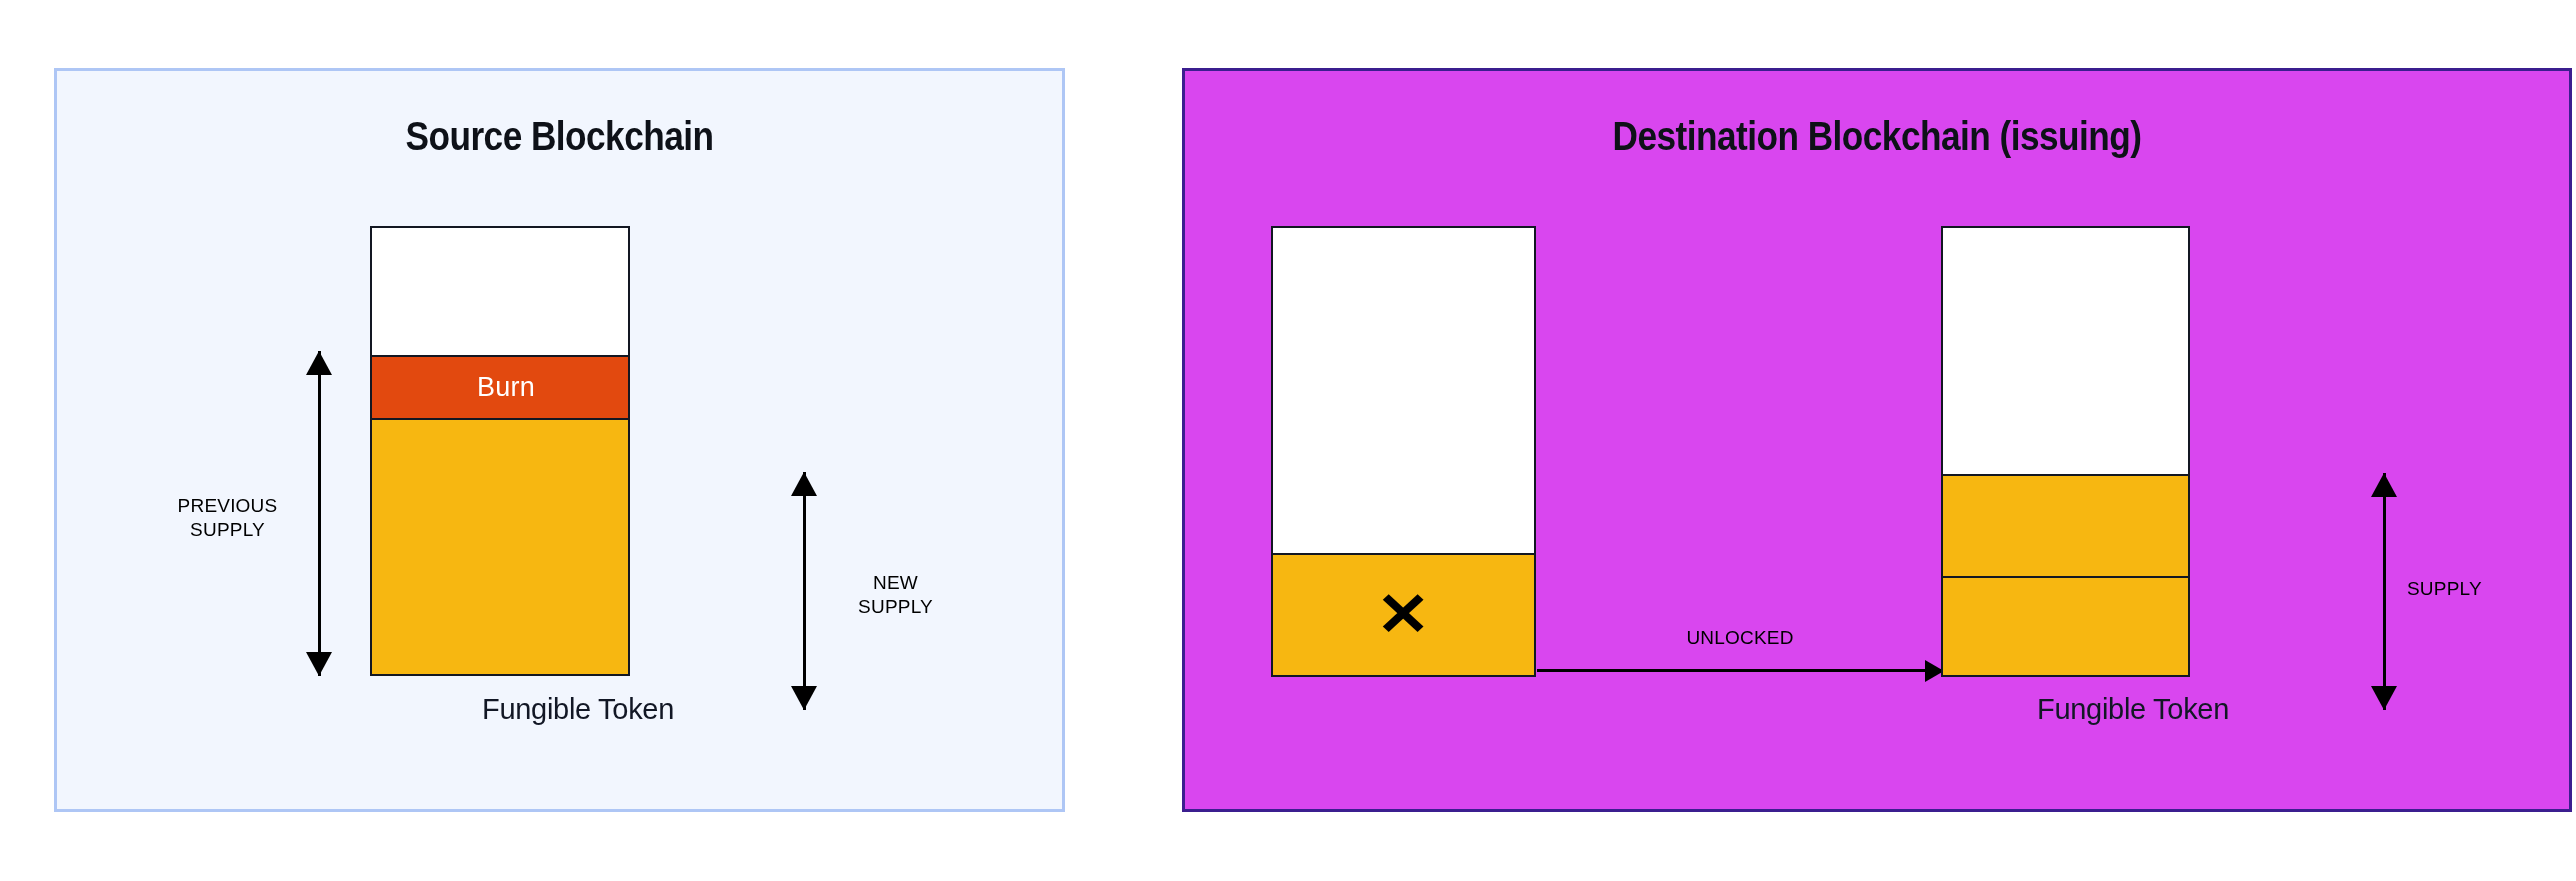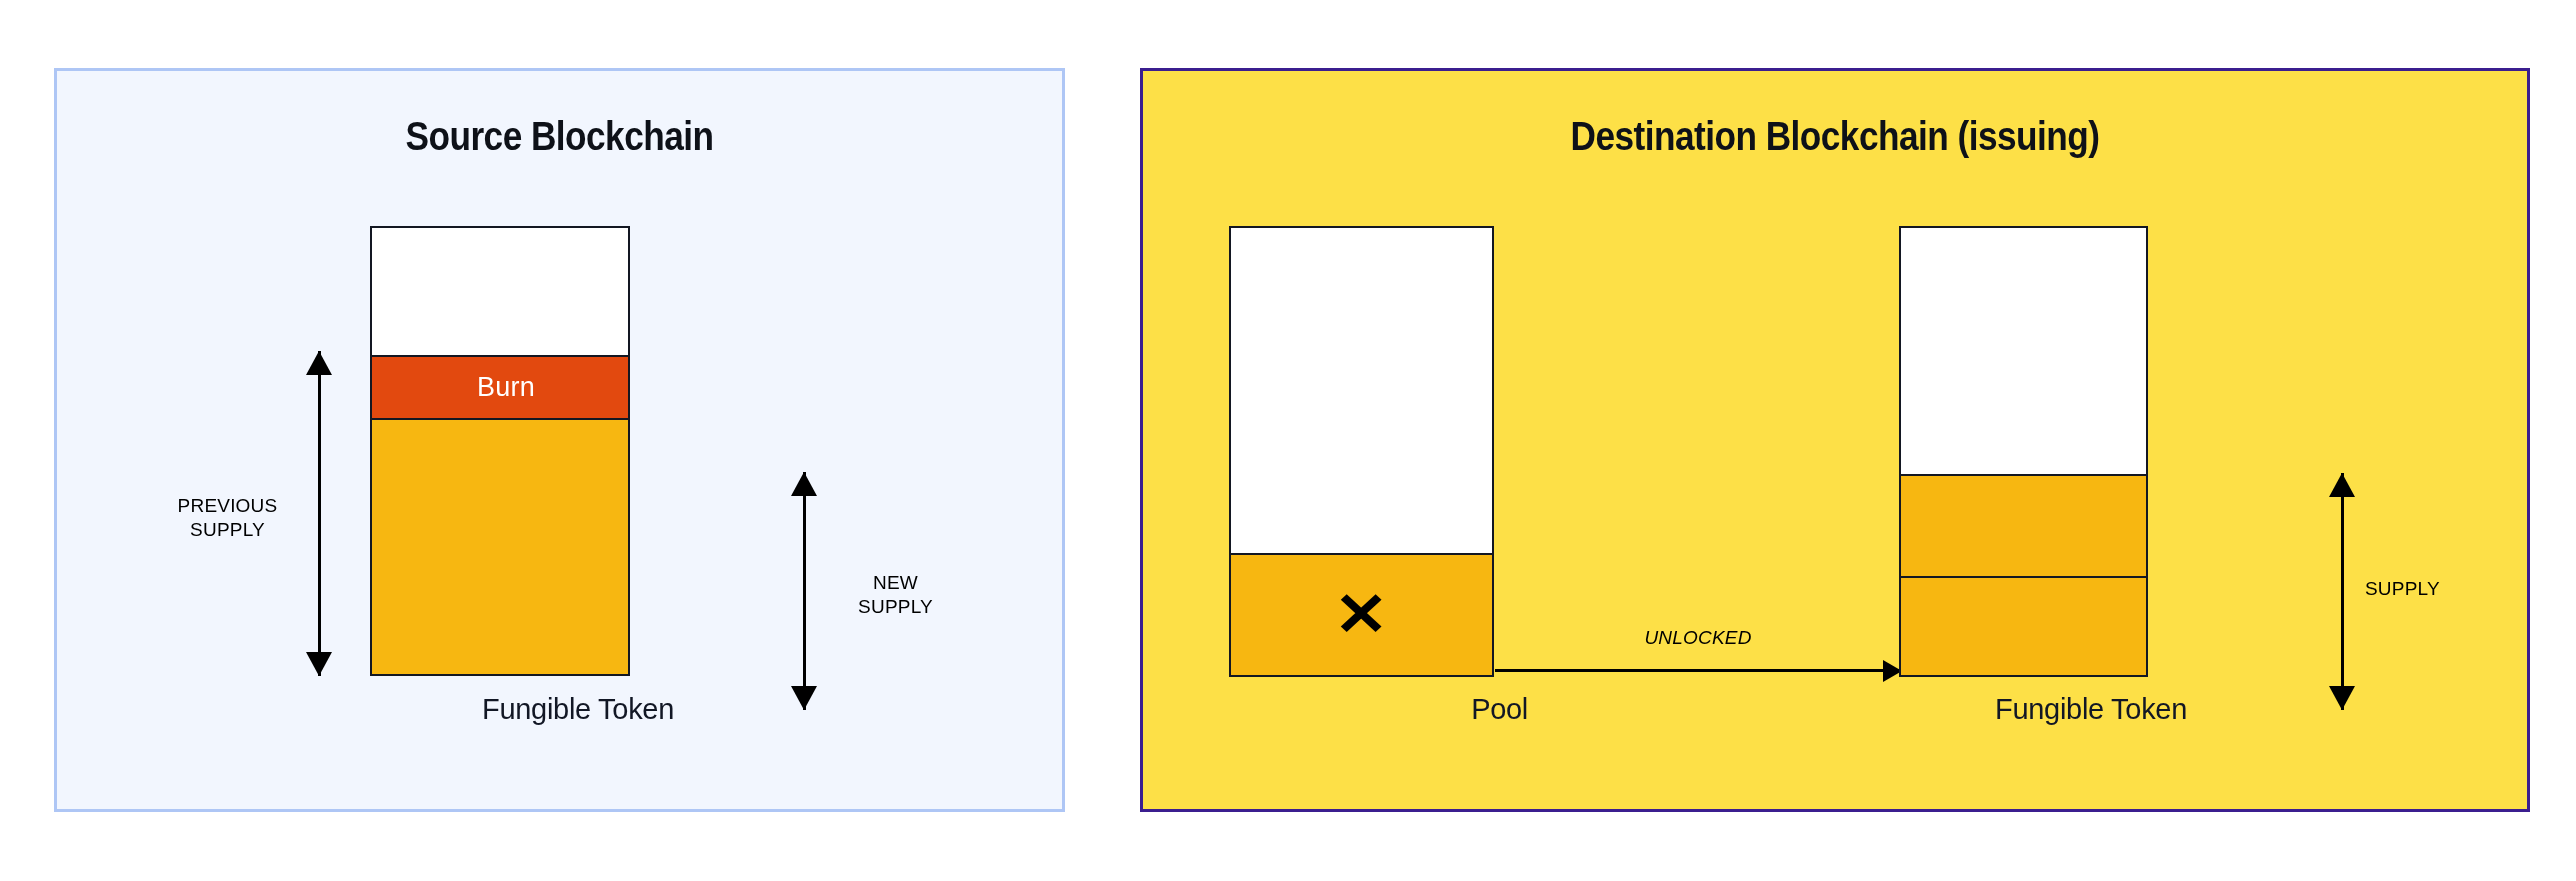--- a/index.html
+++ b/index.html
@@ -7,22 +7,22 @@
     width:2576px;height:881px;position:relative;overflow:hidden;
     font-family:"Liberation Sans",sans-serif;
   }
   
   .panel{position:absolute;box-sizing:border-box;}
   #panel-source{
     left:54px;top:68px;width:1011px;height:744px;
     background:#f2f6fe;border:3.3px solid #aec6f5;
   }
   #panel-destination{
-    left:1140px;top:68px;width:1390px;height:744px;
-    background:#fde047;border:3.9px solid #3b1e8f;
+    left:1182px;top:68px;width:1390px;height:744px;
+    background:#d946ef;border:3.9px solid #3b1e8f;
   }
   .panel-title{
     position:absolute;left:0;right:0;top:43px;text-align:center;
     font-size:40px;font-weight:700;color:#0e1118;
     letter-spacing:-0.6px;
     transform:scaleX(.88);
   }
   
   .bar{position:absolute;box-sizing:border-box;border:2.8px solid #131722;background:#ffffff;}
   .seg{position:absolute;left:0;right:0;box-sizing:border-box;
@@ -56,21 +56,21 @@
     line-height:1.28;letter-spacing:0.2px;white-space:pre-line;
   }
   
   .harrow{position:absolute;height:3.3px;background:#000;}
   .harrow .ahead{
     position:absolute;right:-1.1px;top:50%;width:0;height:0;margin-top:-11px;
     border-top:11px solid transparent;border-bottom:11px solid transparent;
     border-left:19px solid #000;
   }
   .harrow-label{
-    position:absolute;text-align:center;font-size:19px;color:#000;letter-spacing:0.2px;font-style:italic;
+    position:absolute;text-align:center;font-size:19px;color:#000;letter-spacing:0.2px;
   }
 </style>
 </head>
 <body>
 
 <div class="panel" id="panel-source">
 
   <div class="panel-title">Source Blockchain</div>
 
   <div class="bar" style="left:313px;top:155px;width:260px;height:450px;">
@@ -104,21 +104,20 @@
 
   <div class="panel-title">Destination Blockchain (issuing)</div>
 
   <div class="bar" style="left:86px;top:155px;width:265px;height:451px;">
     <div class="seg" style="top:0;height:325px;background:#ffffff;"></div>
     <div class="seg seg-yellow seg-div-top" style="top:325px;bottom:0;">
       <span class="x-mark">✕</span>
     </div>
   </div>
 
-  <div class="bar-caption" style="left:53px;top:622px;width:332px;">Pool</div>
 
   <div class="harrow" style="left:352px;top:598px;width:406px;">
     <div class="ahead"></div>
   </div>
   <div class="harrow-label" style="left:416px;top:556px;width:278px;">UNLOCKED</div>
 
   <div class="bar" style="left:756px;top:155px;width:249px;height:451px;">
     <div class="seg" style="top:0;height:246px;background:#ffffff;"></div>
     <div class="seg seg-yellow seg-div-top" style="top:246px;height:102px;"></div>
     <div class="seg seg-yellow seg-div-top" style="top:348px;bottom:0;"></div>

